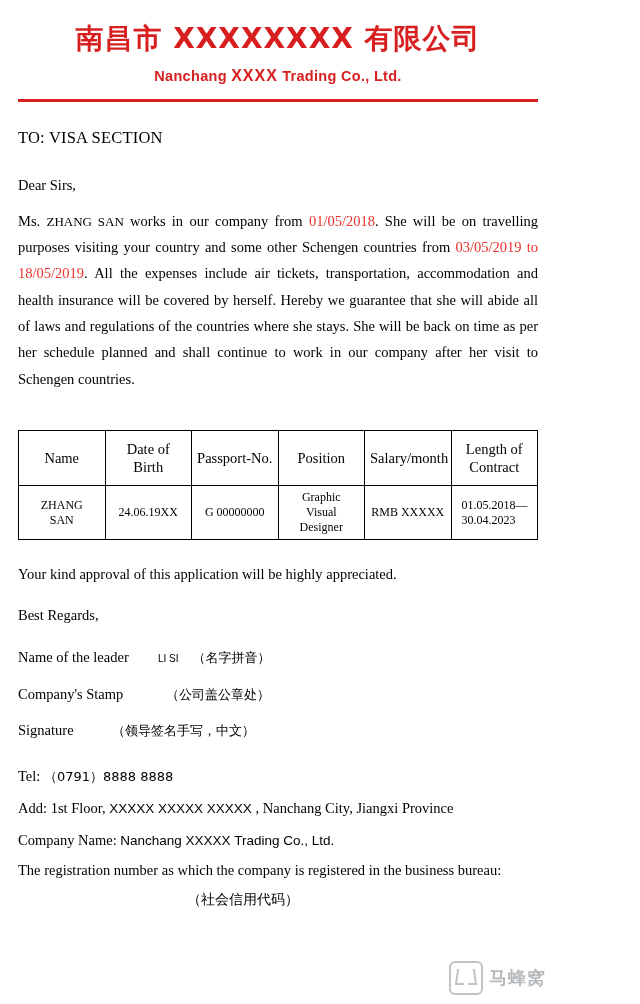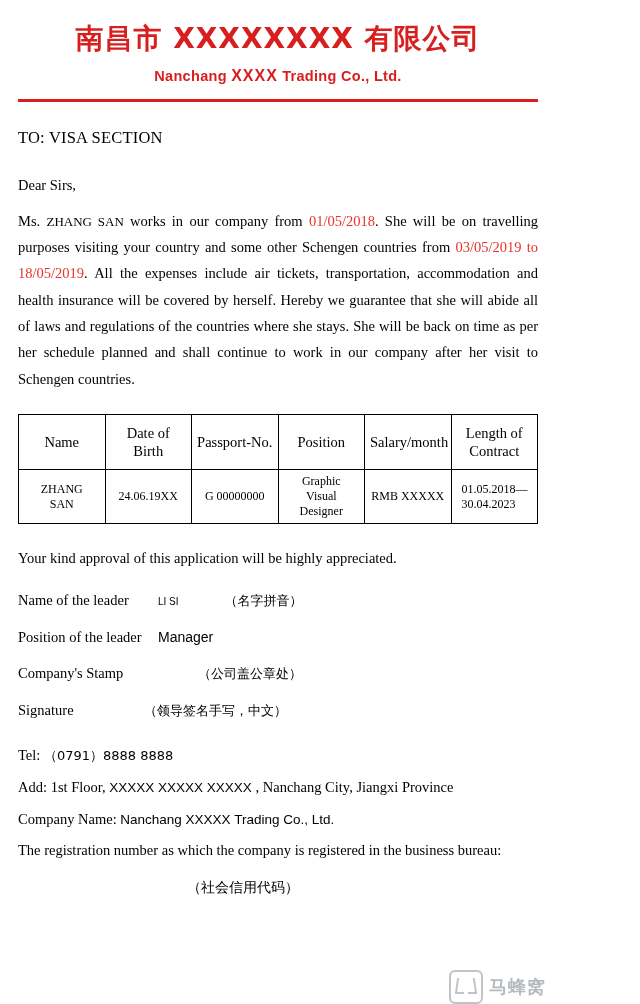--- a/index.html
+++ b/index.html
@@ -71,21 +71,21 @@
     text-justify: inter-word;
   }
   .para .small-caps {
     font-size: 13px;
   }
   .red {
     color: #e8332a;
   }
   
   table.info {
-    margin-top: 22px;
+    margin-top: 38px;
     border-collapse: collapse;
     width: 100%;
     table-layout: fixed;
   }
   table.info td, table.info th {
     border: 1px solid #000000;
     padding: 4px 5px;
     vertical-align: middle;
     text-align: center;
     font-weight: normal;
@@ -136,22 +136,21 @@
     font-size: 10px;
     padding-left: 10px;
   }
   .sig-val.big {
     font-size: 14px;
     font-weight: normal;
   }
   .hint {
     font-family: Liberation Mono, monospace;
     font-size: 13px;
-    padding-left: 6px;
-    margin-left: 40px;
+    padding-left: 14px;
   }
   .name-lead .sig-label { width: 130px; }
   .pos-lead .sig-label  { width: 130px; }
   .sign-lead .sig-label { width: 80px; }
   .stamp-lead .sig-label { width: 134px; }
   
   .contacts {
     margin-top: 26px;
   }
   .contact-row {
@@ -165,34 +164,34 @@
   .mono-ish {
     font-family: "DejaVu Sans", sans-serif;
     font-size: 13px;
   }
   .contact-row .val-sans {
     font-family: "Liberation Sans", sans-serif;
     font-size: 13.5px;
   }
   .reg-line {
     font-size: 14.5px;
-    margin-bottom: 20px;
+    margin-bottom: 12px;
   }
   .reg-code {
     text-align: center;
     font-family: "DejaVu Sans", sans-serif;
     font-size: 14px;
     margin-top: 8px;
     padding-right: 70px;
   }
   
   .watermark {
     position: absolute;
     right: 10px;
-    bottom: 0;
+    bottom: 9px;
     display: flex;
     align-items: center;
     gap: 6px;
     opacity: 0.62;
   }
   .wm-logo {
     width: 30px;
     height: 30px;
     border: 2px solid #9aa0a6;
     border-radius: 6px;
@@ -269,27 +268,25 @@
         <td class="c-pass td-pass">G 00000000</td>
         <td class="c-pos">Graphic<br>Visual<br>Designer</td>
         <td class="c-sal td-sal">RMB XXXXX</td>
         <td class="c-len td-len">01.05.2018—30.04.2023</td>
       </tr>
     </tbody>
   </table>
 
   <div class="approval">Your kind approval of this application will be highly appreciated.</div>
 
+  <div class="regards">Best Regards,</div>
 
   <div class="sig-block">
     <div class="sig-row name-lead">
       <span class="sig-label">Name of the leader</span><span class="sig-val">LI SI</span><span class="hint">（名字拼音）</span>
-    </div>
-    <div class="sig-row pos-lead">
-      <span class="sig-label">Position of the leader</span><span class="sig-val big">Manager</span>
     </div>
     <div class="sig-row stamp-lead">
       <span class="sig-label">Company's Stamp</span><span class="hint">（公司盖公章处）</span>
     </div>
     <div class="sig-row sign-lead">
       <span class="sig-label">Signature</span><span class="hint">（领导签名手写，中文）</span>
     </div>
   </div>
 
   <div class="contacts">

